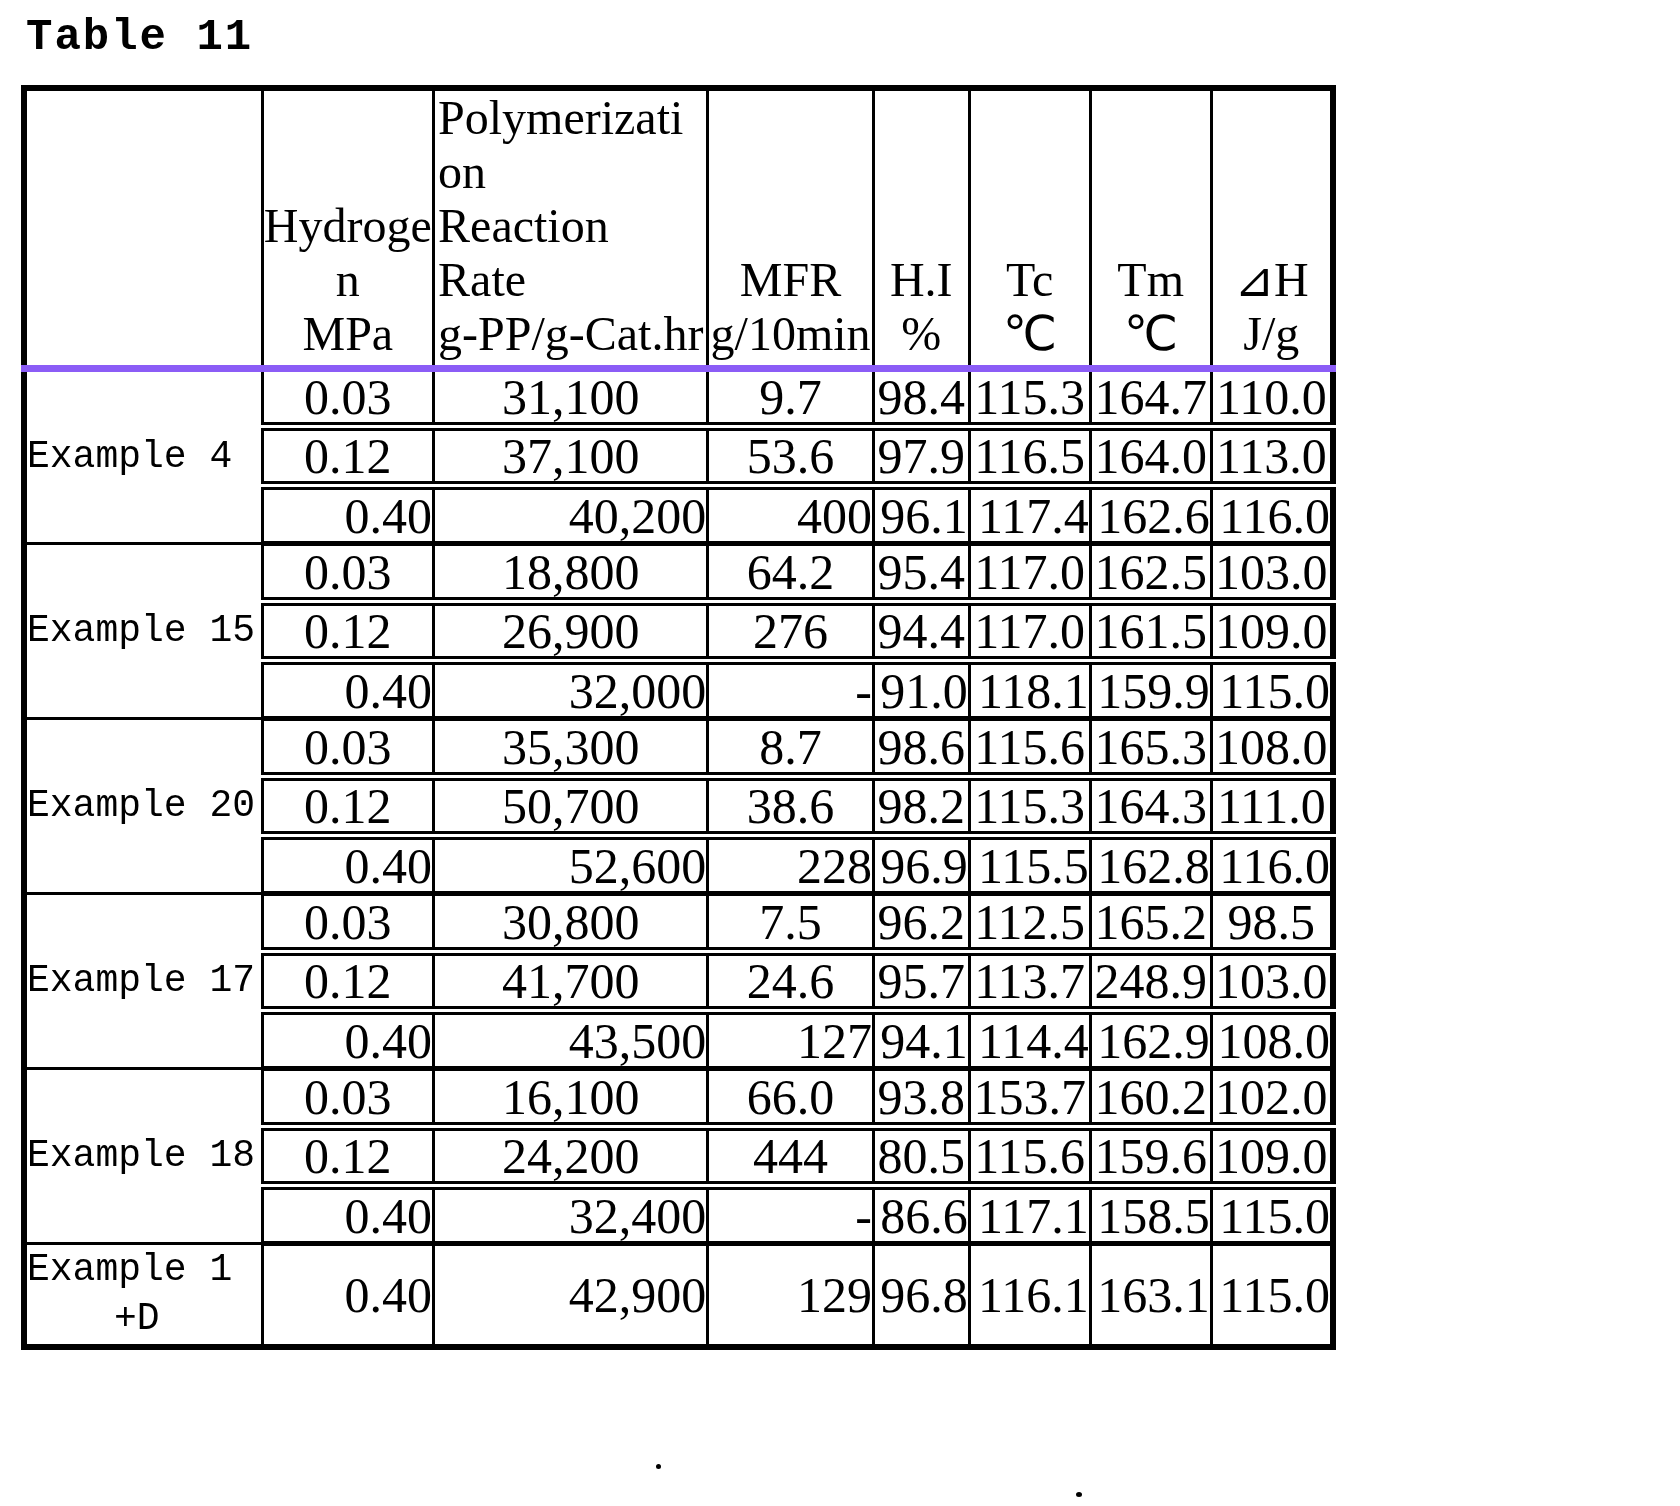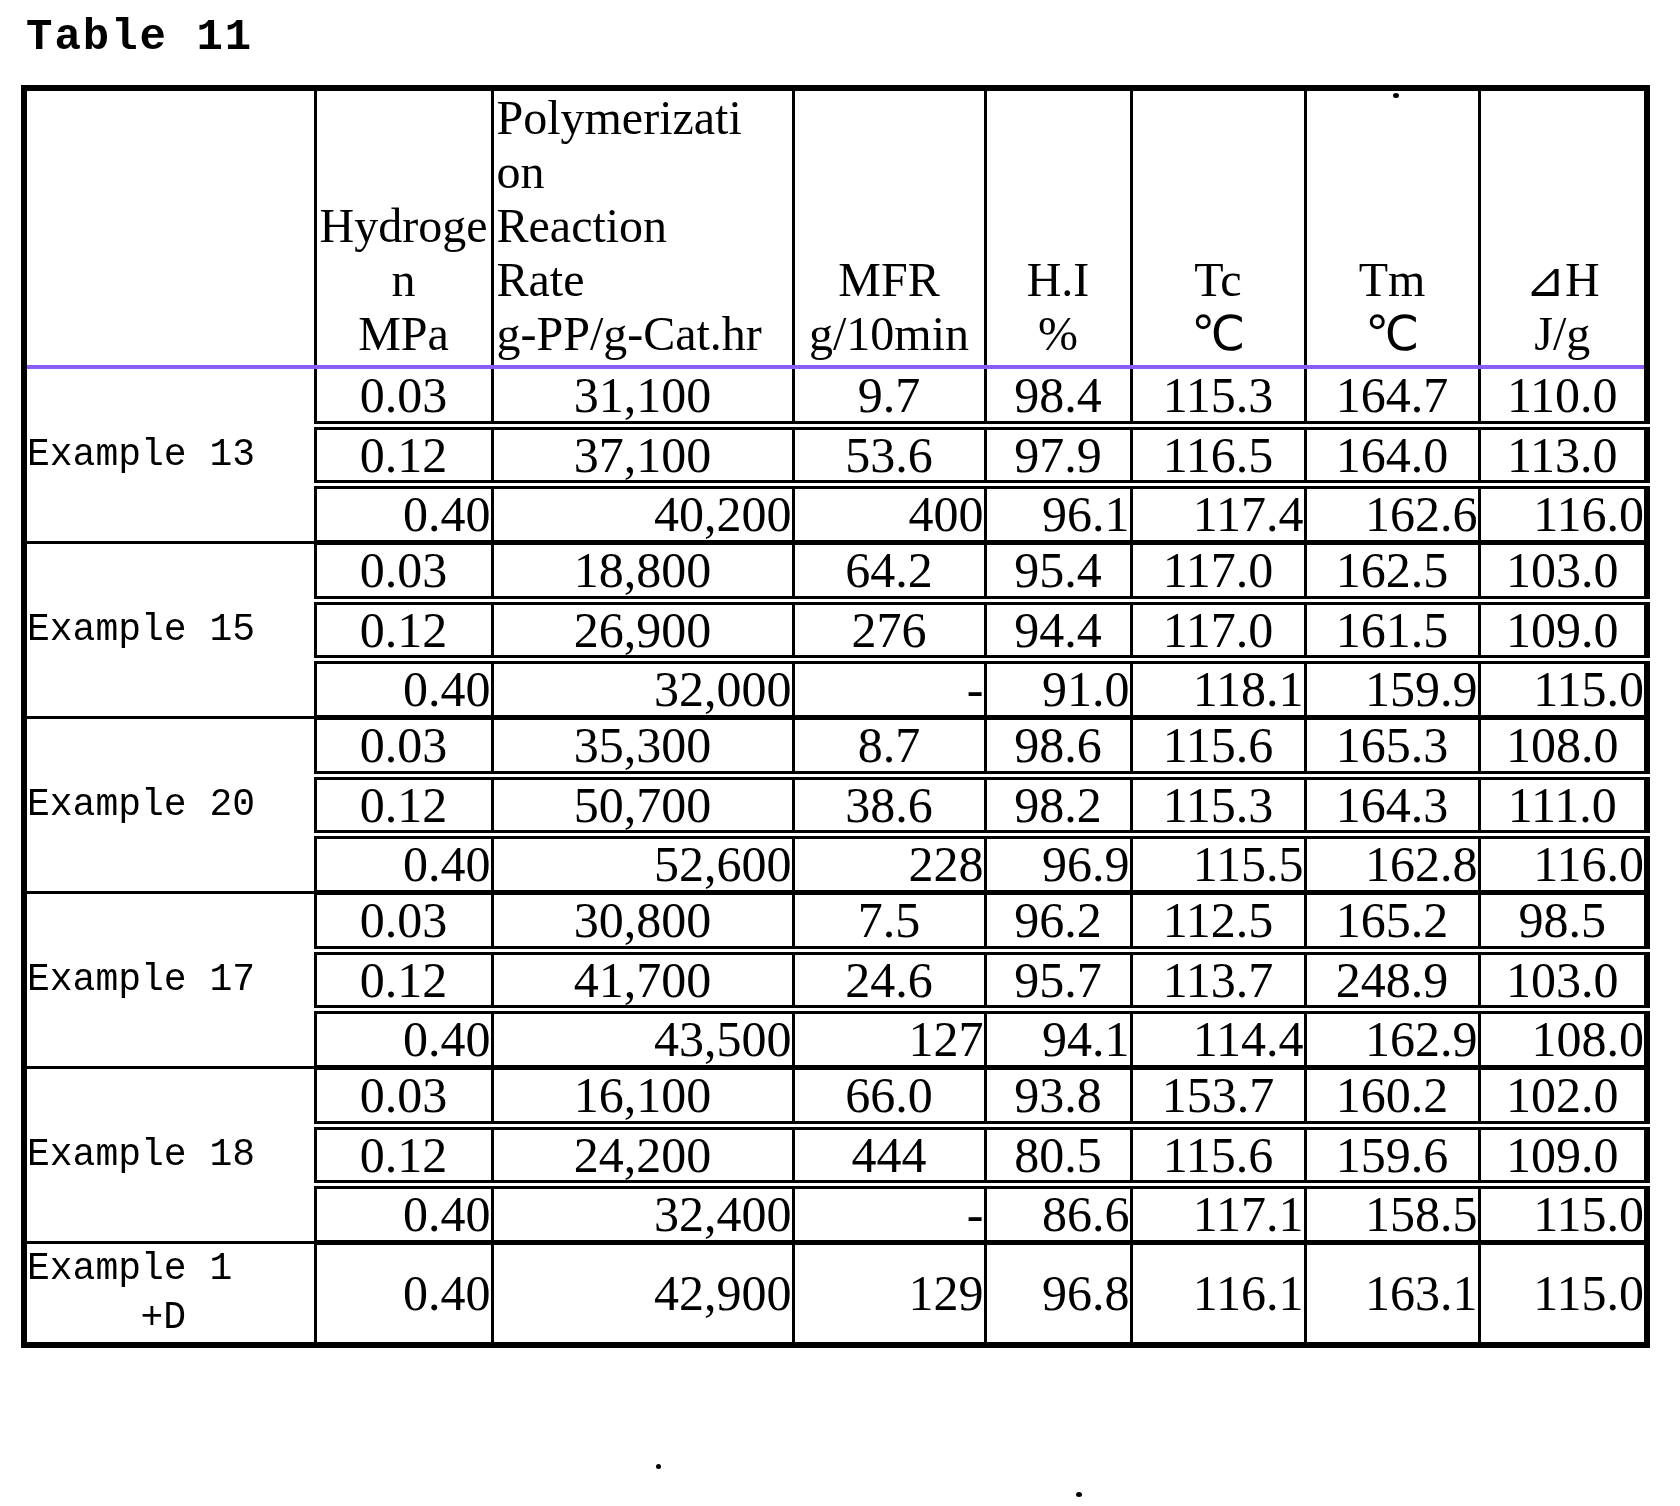--- a/index.html
+++ b/index.html
@@ -1,19 +1,19 @@
 <!DOCTYPE html>
 <html><head>
 <meta charset="utf-8">
 <style>
   * { margin:0; padding:0; box-sizing:border-box; }
   html,body { background:#ffffff; }
   #page {
     position:relative;
-    width:1680px; height:1506px;
+    width:1336px; height:1506px;
     background:#ffffff;
     color:#000;
     font-family:"Liberation Serif","DejaVu Sans",serif;
     overflow:hidden;
     padding-left:44px;
   }
   .doc-title {
     position:absolute;
     left:26px; top:12px;
     font-family:"Liberation Mono","DejaVu Sans Mono",monospace;
@@ -30,21 +30,21 @@
     border:6px solid #000;
   }
   table.results th, table.results td {
     border:3px solid #000;
     padding:0;
     color:#000;
   }
   
   table.results thead tr { height:272px; }
   table.results th {
-    border-bottom:4px solid #8b5cf6;
+    border-bottom:7px solid #8b5cf6;
     vertical-align:bottom;
     font-weight:normal;
     font-size:48px;
     line-height:54px;
   }
   .hlines { padding-bottom:4px; text-align:center; }
   .hlines.left { text-align:left; padding-left:3px; }
   .hlines .hline { white-space:nowrap; }
   .hlines .hline.centered { text-align:left; }
   
@@ -152,21 +152,21 @@
           <div class="hlines">
             <div class="hline">⊿H</div>
             <div class="hline">J/g</div>
           </div>
         </th>
       </tr>
     </thead>
     <tbody>
         <tr class="row-inner">
           <td rowspan="3" class="label-cell">
-            <div class="lab1">Example 13</div>
+            <div class="lab1">Example 4</div>
           </td>
           <td class="data-cell">0.03</td>
           <td class="data-cell">31,100</td>
           <td class="data-cell">9.7</td>
           <td class="data-cell">98.4</td>
           <td class="data-cell">115.3</td>
           <td class="data-cell">164.7</td>
           <td class="data-cell">110.0</td>
         </tr>
         <tr class="row-inner">

